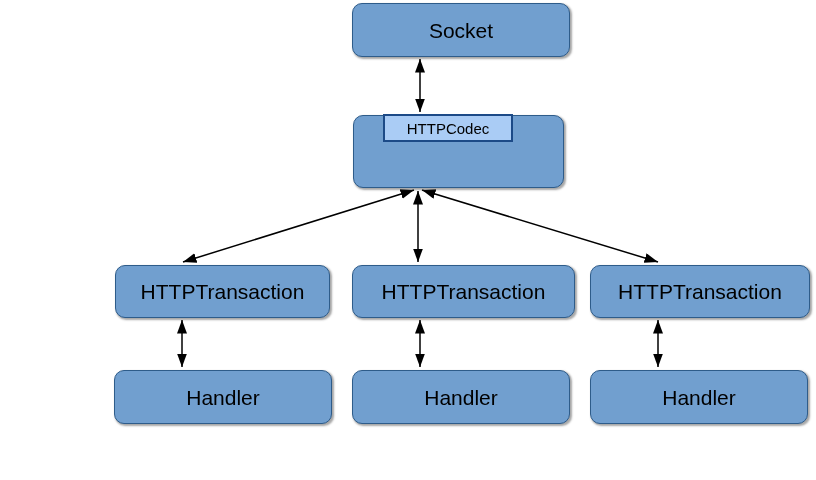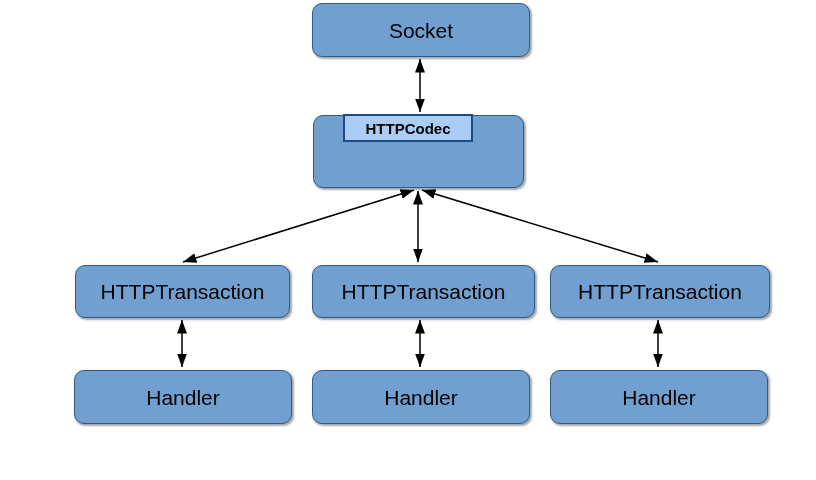--- a/index.html
+++ b/index.html
@@ -30,23 +30,24 @@
     border: 1.5px solid #2e5c8a;
     border-radius: 10px;
     box-shadow: 1.5px 1.5px 2px rgba(60,60,60,0.45);
     display: flex;
     align-items: center;
     justify-content: center;
     color: #000000;
     font-size: 21px;
     line-height: 1;
     white-space: nowrap;
+    margin-left: 40px;
   }
   .node-socket       { left: 312px; top: 3px;   width: 218px; height: 54px; }
-  .node-session      { left: 313px; top: 115px; width: 211px; height: 73px; padding-top: 28px; font-size: 22px; font-weight: bold; }
+  .node-session      { left: 313px; top: 115px; width: 211px; height: 73px; padding-top: 28px; font-size: 22px; }
   .node-codec {
     position: absolute;
     box-sizing: border-box;
     left: 29px;
     top: -2px;
     width: 130px;
     height: 28px;
     background: #aaccf5;
     border: 2px solid #1c4a87;
     border-radius: 0;

